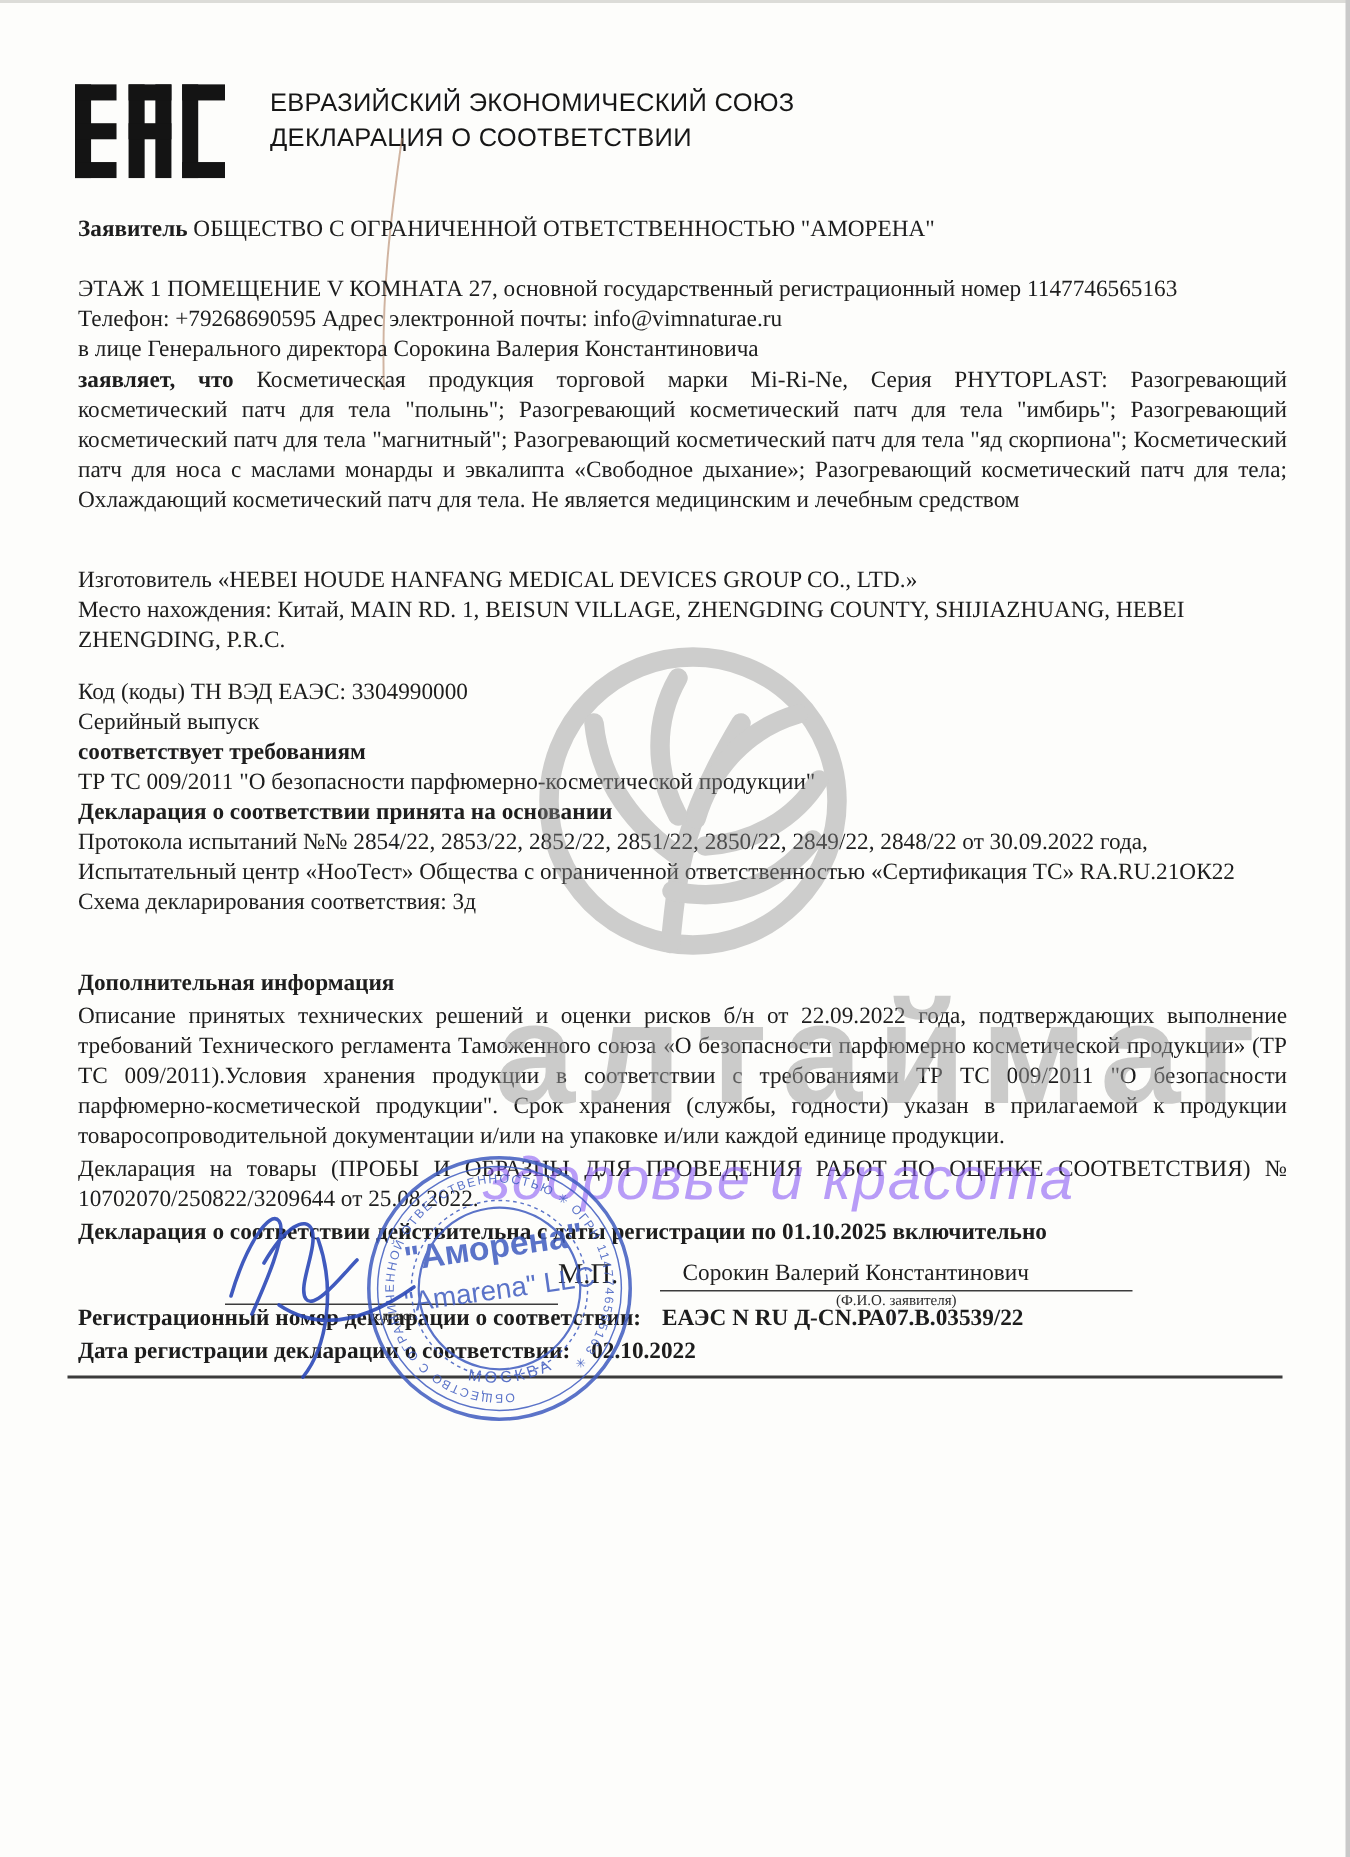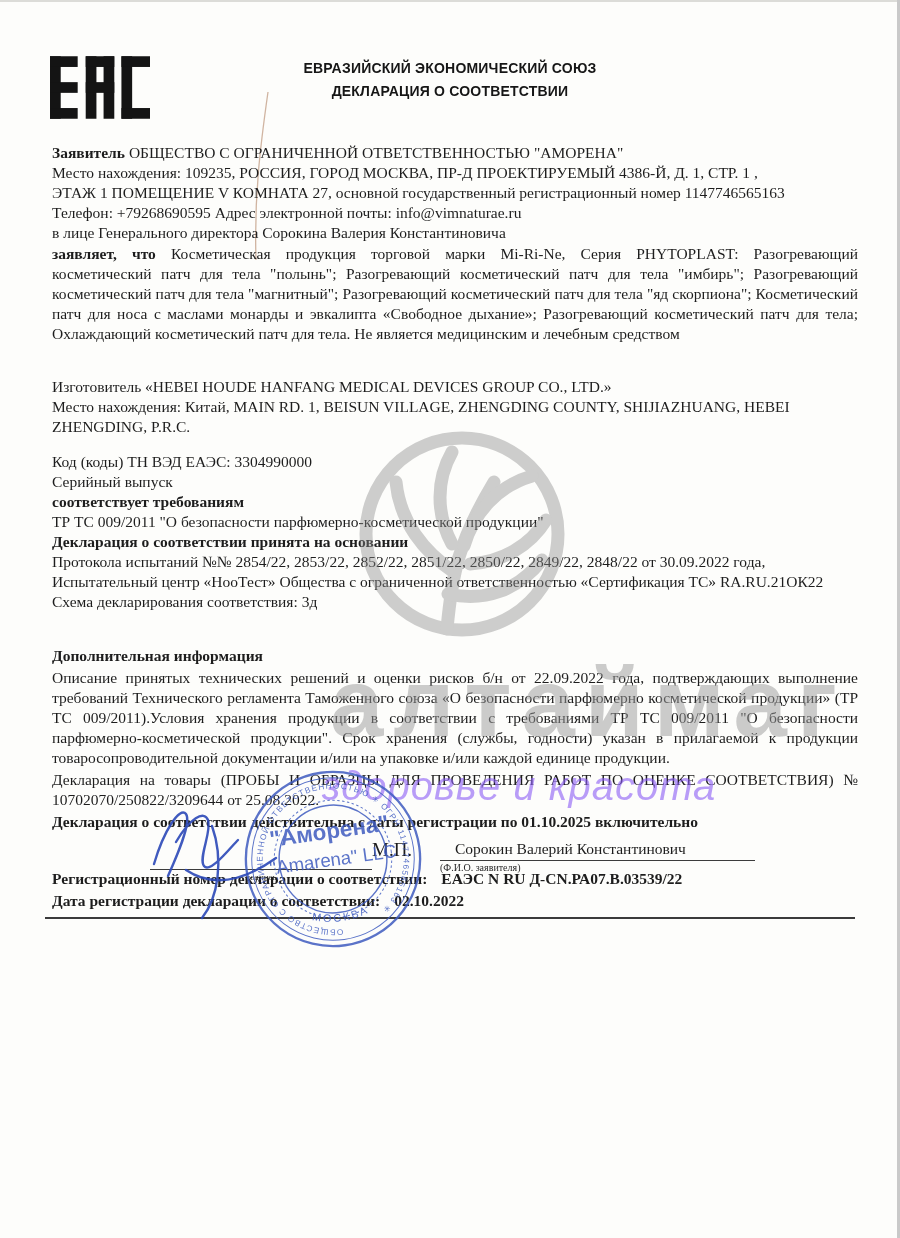--- a/index.html
+++ b/index.html
@@ -2,34 +2,34 @@
 <html lang="ru"><head>
 <meta charset="utf-8">
 <style>
   html,body{margin:0;padding:0;background:#e9e9e9;}
   .page{position:relative;width:900px;height:1238px;margin:0 auto;background:#fdfdfb;overflow:hidden;
         font-family:"Liberation Serif", serif;color:#1d1d1d;}
   .edge-right{position:absolute;right:0;top:0;width:3px;height:100%;background:#c9c9c9;}
   .edge-top{position:absolute;left:0;top:0;width:100%;height:2px;background:#dcdcd8;}
 
   .abs{position:absolute;}
-  .hdr-title{left:180px;top:57px;width:540px;text-align:center;
-             font-family:"Liberation Sans", sans-serif;font-weight:bold;
-             font-size:14px;line-height:23px;color:#161616;letter-spacing:.2px;}
+  .hdr-title{left:180px;top:57px;width:540px;
+             font-family:"Liberation Sans", sans-serif;font-weight:normal;
+             font-size:17px;line-height:23px;color:#161616;letter-spacing:.2px;}
   .para{left:52px;width:806px;font-size:15.5px;line-height:20px;}
   .just{text-align:justify;}
   .b{font-weight:bold;}
   .lh21{line-height:20px;}
 
   .sig-line{left:150px;top:869px;width:222px;border-bottom:1.6px solid #3c3c3c;height:0;}
   .sig-caption{left:150px;top:872px;width:222px;text-align:center;font-size:9px;color:#2a2a2a;}
   .mp{left:372px;top:839px;font-size:19px;}
   .fio-name{left:455px;top:840px;width:300px;text-align:left;font-size:15.5px;}
   .fio-line{left:440px;top:860px;width:315px;border-bottom:1.6px solid #3c3c3c;height:0;}
-  .fio-caption{left:440px;top:862px;width:315px;text-align:left;font-size:10px;color:#2a2a2a;}
+  .fio-caption{left:440px;top:862px;width:315px;text-align:center;font-size:10px;color:#2a2a2a;}
   .reg{left:52px;top:870px;width:820px;font-size:15.5px;font-weight:bold;}
   .regdate{left:52px;top:892px;width:820px;font-size:15.5px;font-weight:bold;}
   .hr-bottom{left:45px;top:917px;width:810px;border-bottom:2px solid #3b3b3b;height:0;}
 
   .wm{pointer-events:none;}
   .wm-brand{left:330px;top:648px;font-family:"Liberation Sans", sans-serif;font-weight:bold;
             font-size:96px;letter-spacing:10px;color:#9a9a9a;opacity:.5;white-space:nowrap;}
   .wm-tagline{left:322px;top:764px;font-family:"Liberation Sans", sans-serif;
               font-size:40px;letter-spacing:1px;color:#8b5cf6;opacity:.6;white-space:nowrap;font-style:italic;}
   .stamp{left:240px;top:766px;transform:rotate(-8deg);opacity:.85;}
@@ -63,21 +63,21 @@
     <div>ЕВРАЗИЙСКИЙ ЭКОНОМИЧЕСКИЙ СОЮЗ</div>
     <div>ДЕКЛАРАЦИЯ О СООТВЕТСТВИИ</div>
   </div>
 
   <svg class="abs" style="left:242px;top:88px;" width="36" height="175" viewBox="0 0 36 175">
     <path d="M 26 4 C 18 60 12 110 14 172" stroke="#b98e70" stroke-width="1.3" fill="none" opacity="0.65"></path>
   </svg>
 
   <div class="abs para" style="top:143px;">
     <span class="b">Заявитель</span><span> ОБЩЕСТВО С ОГРАНИЧЕННОЙ ОТВЕТСТВЕННОСТЬЮ "АМОРЕНА"</span><br>
-    <span>Место нахождения: 109235, РОССИЯ, ГОРОД МОСКВА, ПР-Д ПРОЕКТИРУЕМЫЙ 4386-Й, Д. 1, СТР. 1 ,</span><br>
+    <br>
     <span>ЭТАЖ 1 ПОМЕЩЕНИЕ V КОМНАТА 27, основной государственный регистрационный номер 1147746565163</span><br>
     <span>Телефон: +79268690595 Адрес электронной почты: info@vimnaturae.ru</span><br>
     <span>в лице Генерального директора Сорокина Валерия Константиновича</span>
   </div>
 
   <div class="abs para just" style="top:244px;">
     <span class="b">заявляет, что</span><span> Косметическая продукция торговой марки Mi-Ri-Ne, Серия PHYTOPLAST: Разогревающий косметический патч для тела "полынь"; Разогревающий косметический патч для тела "имбирь"; Разогревающий косметический патч для тела "магнитный";  Разогревающий косметический патч для тела "яд скорпиона"; Косметический патч для носа с маслами монарды и эвкалипта «Свободное дыхание»; Разогревающий косметический патч для тела; Охлаждающий косметический патч для тела. Не является медицинским и лечебным средством</span>
   </div>
 
   <div class="abs para" style="top:377px;">

